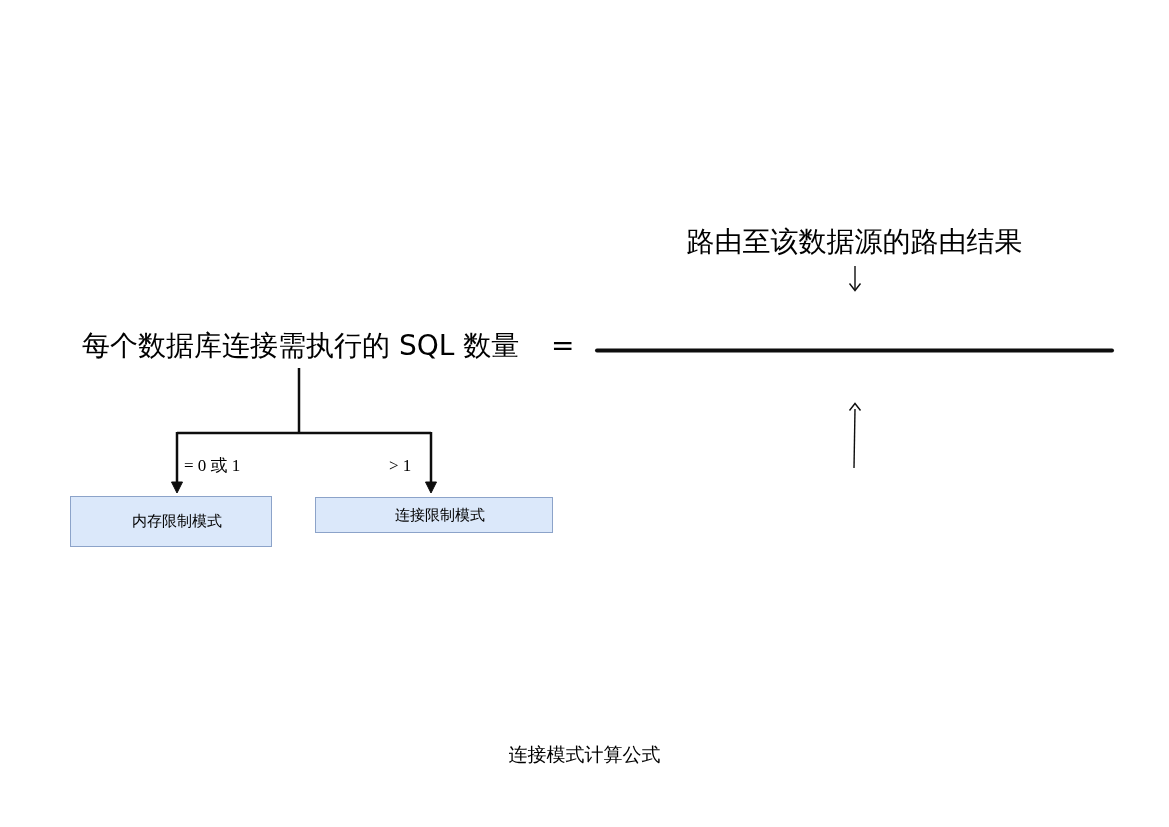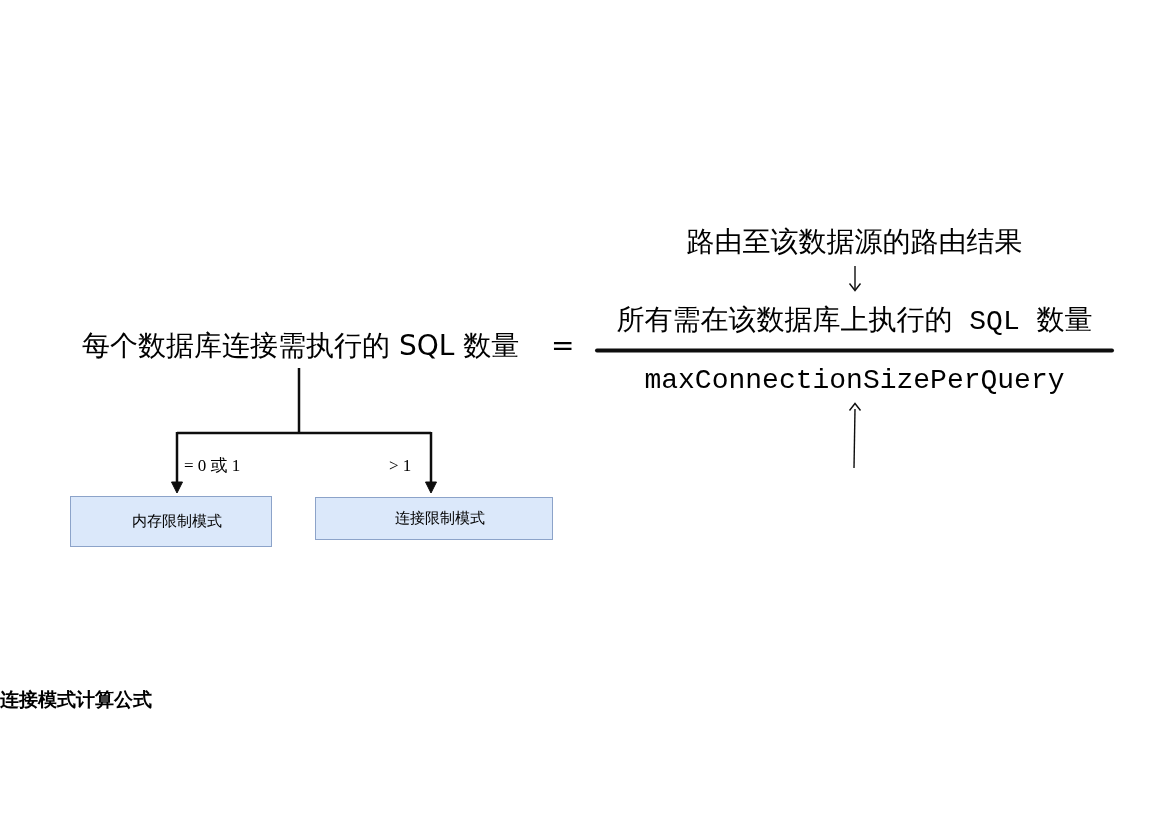--- a/index.html
+++ b/index.html
@@ -36,22 +36,22 @@
     position: absolute;
     background: var(--box-fill);
     border: 1.5px solid var(--box-border);
     display: flex;
     align-items: center;
     justify-content: center;
     font-size: 15px;
     padding-left: 12px;
   }
   .box-left  { left: 70px;  top: 496px; width: 202px; height: 51px; }
-  .box-right { left: 315px; top: 497px; width: 238px; height: 43px; }
-  .caption { left: 0; top: 689px; width: 1169px; font-size: 19px; font-weight: bold; }
+  .box-right { left: 315px; top: 497px; width: 238px; height: 36px; }
+  .caption { left: 0; top: 744px; width: 1169px; text-align: center; font-size: 19px; }
   .connector-layer {
     position: absolute;
     left: 0; top: 0;
     width: 1169px; height: 827px;
     pointer-events: none;
   }
   .connector-layer path, .connector-layer line { stroke: var(--line-color); }
 </style>
 </head>
 <body>
@@ -79,22 +79,20 @@
       <line x1="431" y1="432" x2="431" y2="485" stroke-width="2.5"></line>
       <path d="M177,493 L171.5,482 L182.5,482 Z" fill="var(--line-color)" stroke-width="1"></path>
       <path d="M431,493 L425.5,482 L436.5,482 Z" fill="var(--line-color)" stroke-width="1"></path>
     </g>
   </svg>
 
   <div class="txt big left-formula">每个数据库连接需执行的 SQL 数量</div>
   <div class="txt big equals-sign">=</div>
 
   <div class="txt big centered fraction-col top-annotation">路由至该数据源的路由结果</div>
-  <div class="txt big centered fraction-col numerator">所有需在该数据库上执行的 SQL 数量</div>
-  <div class="txt big centered fraction-col denominator">maxConnectionSizePerQuery</div>
 
   <div class="txt cond cond-left">= 0 或 1</div>
   <div class="txt cond cond-right">&gt; 1</div>
 
   <div class="node-box box-left">
     <span>内存限制模式</span>
   </div>
   <div class="node-box box-right">
     <span>连接限制模式</span>
   </div>

